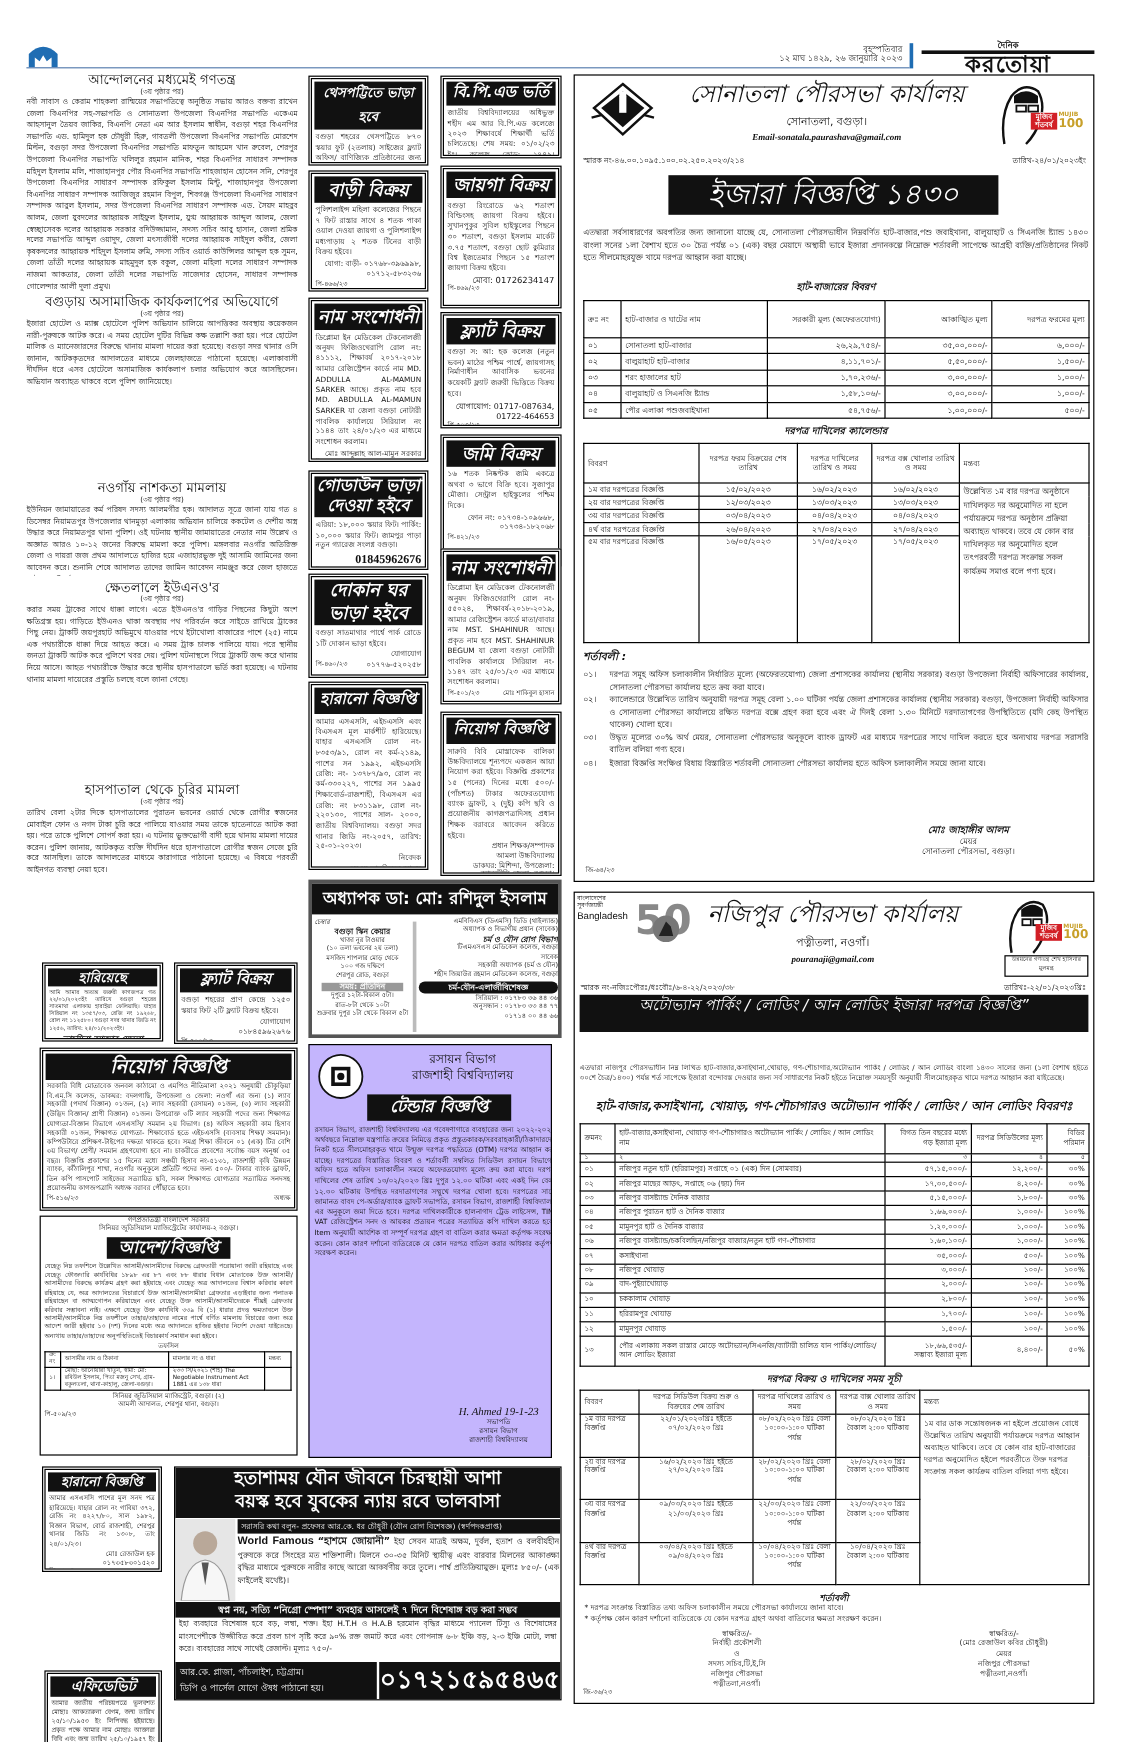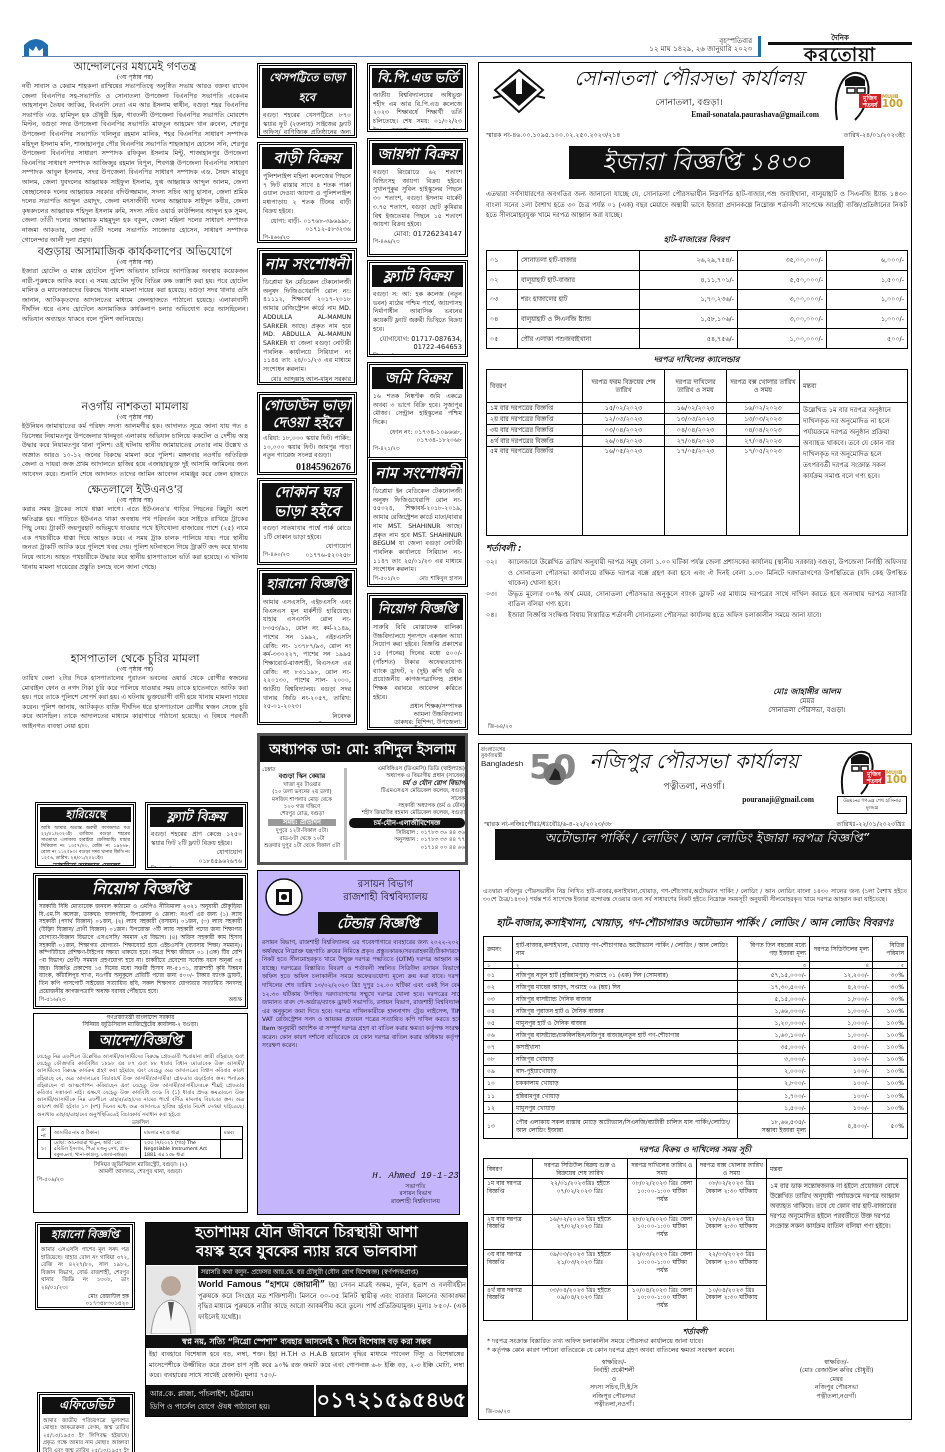--- a/index.html
+++ b/index.html
@@ -19,23 +19,23 @@
   .ad-title{background:#111;color:#fff;font-style:italic;font-weight:bold;text-align:center;font-size:13px;line-height:20px;margin:2px;}
   .ad-title.two{line-height:17px;font-size:14px;}
   .ad-body{font-size:6.1px;line-height:8.7px;text-align:justify;padding:1px 3px;}
   .ad-line{font-size:6.1px;line-height:8.5px;padding:0 3px;text-align:right;}
   .ad-ref{font-size:5.4px;line-height:7px;padding:0 3px;}
   .ad-phone{font-size:10px;font-weight:bold;text-align:right;padding:0 3px;font-family:"Liberation Serif",serif;line-height:12px;}
   
   .notice{border:1.6px solid #000;box-sizing:border-box;overflow:hidden;background:#fff;}
   .n-title{font-size:20px;font-style:italic;text-align:center;line-height:24px;}
   .n-sub{font-size:9px;text-align:center;line-height:11px;}
-  .n-mail{font-size:7.5px;text-align:right;font-family:"Liberation Serif",serif;font-weight:bold;line-height:10px;}
+  .n-mail{font-size:7.5px;text-align:center;font-family:"Liberation Serif",serif;font-weight:bold;line-height:10px;font-style:italic;}
   .n-meta{font-size:6.3px;line-height:8px;}
-  .banner{background:#111;color:#fff;text-align:center;font-style:italic;margin-left:12px;}
+  .banner{background:#111;color:#fff;text-align:center;font-style:italic;}
   .para{font-size:6.6px;line-height:10.5px;text-align:justify;}
   .cap{font-size:8px;font-weight:bold;font-style:italic;text-align:center;line-height:10px;}
   table.t{border-collapse:collapse;table-layout:fixed;position:absolute;font-size:6.4px;line-height:8.3px;}
   table.t td,table.t th{border:0.8px solid #000;padding:0 3px;font-weight:normal;vertical-align:middle;overflow:hidden;}
   .c{text-align:center;} .r{text-align:right;} .l{text-align:left;}
   .pre{white-space:pre-line;}
   .terms-title{font-size:9px;font-weight:bold;font-style:italic;line-height:11px;}
   .term{font-size:6.6px;line-height:10.5px;display:flex;text-align:justify;}
   .term .num{flex:0 0 22px;}
   .sig{font-size:6.8px;text-align:center;line-height:9.5px;}
@@ -300,21 +300,21 @@
         <rect x="15" y="15" width="10" height="10" fill="#fff"></rect>
         <circle cx="20" cy="20" r="3" fill="#111"></circle>
       </svg>
   </div>
   <div class="abs" style="left:50px;top:6px;width:155px;text-align:center;font-size:10px;line-height:13px">
     <div>রসায়ন বিভাগ</div>
     <div>রাজশাহী বিশ্ববিদ্যালয়</div>
   </div>
   <div class="abs banner" style="left:48px;top:41px;width:120px;height:22px;font-size:14px;line-height:22px;font-weight:bold">টেন্ডার বিজ্ঞপ্তি</div>
   <div class="abs" style="left:4px;top:67px;width:201px;height:236px;font-size:5.9px;line-height:8.6px;text-align:justify;overflow:hidden">রসায়ন বিভাগ, রাজশাহী বিশ্ববিদ্যালয় এর গবেষণাগারে ব্যবহারের জন্য ২০২২-২০২৩ অর্থবছরে নিম্নোক্ত যন্ত্রপাতি ক্রয়ের নিমিত্তে প্রকৃত প্রস্তুতকারক/সরবরাহকারী/ঠিকাদারদের নিকট হতে সীলমোহরকৃত খামে উন্মুক্ত দরপত্র পদ্ধতিতে (OTM) দরপত্র আহ্বান করা যাচ্ছে। দরপত্রের বিস্তারিত বিবরণ ও শর্তাবলী সম্বলিত সিডিউল রসায়ন বিভাগের অফিস হতে অফিস চলাকালীন সময়ে অফেরতযোগ্য মূল্যে ক্রয় করা যাবে। দরপত্র দাখিলের শেষ তারিখ ১৩/০২/২০২৩ খ্রিঃ দুপুর ১২.০০ ঘটিকা এবং একই দিন বেলা ১২.৩০ ঘটিকায় উপস্থিত দরদাতাগণের সম্মুখে দরপত্র খোলা হবে। দরপত্রের সাথে জামানত বাবদ পে-অর্ডার/ব্যাংক ড্রাফট সভাপতি, রসায়ন বিভাগ, রাজশাহী বিশ্ববিদ্যালয় এর অনুকূলে জমা দিতে হবে। দরপত্র দাখিলকারীকে হালনাগাদ ট্রেড লাইসেন্স, TIN, VAT রেজিস্ট্রেশন সনদ ও আয়কর প্রত্যয়ন পত্রের সত্যায়িত কপি দাখিল করতে হবে। Item অনুযায়ী আংশিক বা সম্পূর্ণ দরপত্র গ্রহণ বা বাতিল করার ক্ষমতা কর্তৃপক্ষ সংরক্ষণ করেন। কোন কারণ দর্শানো ব্যতিরেকে যে কোন দরপত্র বাতিল করার অধিকার কর্তৃপক্ষ সংরক্ষণ করেন।</div>
-  <div class="abs" style="left:110px;top:300px;width:95px;font-family:Liberation Mono, monospace;font-style:italic;font-size:9px;text-align:center">H. Ahmed 19-1-23</div>
+  <div class="abs" style="left:110px;top:300px;width:95px;font-family:Liberation Serif, serif;font-style:italic;font-size:9px;text-align:center">H. Ahmed 19-1-23</div>
   <div class="abs" style="left:110px;top:312px;width:95px;font-size:5.8px;line-height:7.4px;text-align:center">
     <div>সভাপতি</div>
     <div>রসায়ন বিভাগ</div>
     <div>রাজশাহী বিশ্ববিদ্যালয়</div>
   </div>
 </div>
 
 <div class="abs notice" style="left:478px;top:62px;width:434px;height:673px">
   <div class="abs" style="left:12px;top:5px;width:56px;height:46px">
     <svg width="56" height="46" viewBox="0 0 56 46">
@@ -346,20 +346,27 @@
   <div class="abs cap" style="left:7px;top:172px;width:421px">হাট-বাজারের বিবরণ</div>
   <table class="t" style="left:7px;top:187px;width:421px;height:99px">
     <colgroup>
         <col style="width:31px">
         <col style="width:122px">
         <col style="width:98px">
         <col style="width:89px">
         <col style="width:81px">
       </colgroup>
     <tbody>
+        <tr style="height:31px">
+      <th class="l">ক্রঃ নং</th>
+      <th class="l">হাট-বাজার ও ঘাটের নাম</th>
+      <th class="r">সরকারী মূল্য (অফেরতযোগ্য)</th>
+      <th class="r">আকাঙ্খিত মূল্য</th>
+      <th class="r">দরপত্র ফরমের মূল্য</th>
+    </tr>
     <tr>
           <td>০১</td>
           <td>সোনাতলা হাট-বাজার</td>
           <td class="r">২৬,২৯,৭৫৪/-</td>
           <td class="r">৩৫,০০,০০০/-</td>
           <td class="r">৬,০০০/-</td>
         </tr>
     <tr>
           <td>০২</td>
           <td>বালুয়াহাট হাট-বাজার</td>
@@ -436,20 +443,24 @@
           <td style="vertical-align:top">৫ম বার দরপত্রের বিজ্ঞপ্তি</td>
           <td class="c" style="vertical-align:top">১৬/০৫/২০২৩</td>
           <td class="c" style="vertical-align:top">১৭/০৫/২০২৩</td>
           <td class="c" style="vertical-align:top">১৭/০৫/২০২৩</td>
         </tr>
   </tbody>
     </table>
   <div class="abs terms-title" style="left:7px;top:480px">শর্তাবলী :</div>
   <div class="abs" style="left:7px;top:494px;width:421px;height:112px;overflow:hidden">
     <div class="term">
+        <span class="num">০১।</span>
+        <span>দরপত্র সমূহ অফিস চলাকালীন নির্ধারিত মূল্যে (অফেরতযোগ্য) জেলা প্রশাসকের কার্যালয় (স্থানীয় সরকার) বগুড়া উপজেলা নির্বাহী অফিসারের কার্যালয়, সোনাতলা পৌরসভা কার্যালয় হতে ক্রয় করা যাবে।</span>
+      </div>
+    <div class="term">
         <span class="num">০২।</span>
         <span>ক্যালেন্ডারে উল্লেখিত তারিখ অনুযায়ী দরপত্র সমূহ বেলা ১.০০ ঘটিকা পর্যন্ত জেলা প্রশাসকের কার্যালয় (স্থানীয় সরকার) বগুড়া, উপজেলা নির্বাহী অফিসার ও সোনাতলা পৌরসভা কার্যালয়ে রক্ষিত দরপত্র বক্সে গ্রহণ করা হবে এবং ঐ দিনই বেলা ১.৩০ মিনিটে দরদাতাগণের উপস্থিতিতে (যদি কেহ উপস্থিত থাকেন) খোলা হবে।</span>
       </div>
     <div class="term">
         <span class="num">০৩।</span>
         <span>উদ্ধৃত মূল্যের ৩০% অর্থ মেয়র, সোনাতলা পৌরসভার অনুকূলে ব্যাংক ড্রাফট এর মাধ্যমে দরপত্রের সাথে দাখিল করতে হবে অন্যথায় দরপত্র সরাসরি বাতিল বলিয়া গণ্য হবে।</span>
       </div>
     <div class="term">
         <span class="num">০৪।</span>
         <span>ইজারা বিজ্ঞপ্তি সংক্ষিপ্ত বিধায় বিস্তারিত শর্তাবলী সোনাতলা পৌরসভা কার্যালয় হতে অফিস চলাকালীন সময়ে জানা যাবে।</span>

